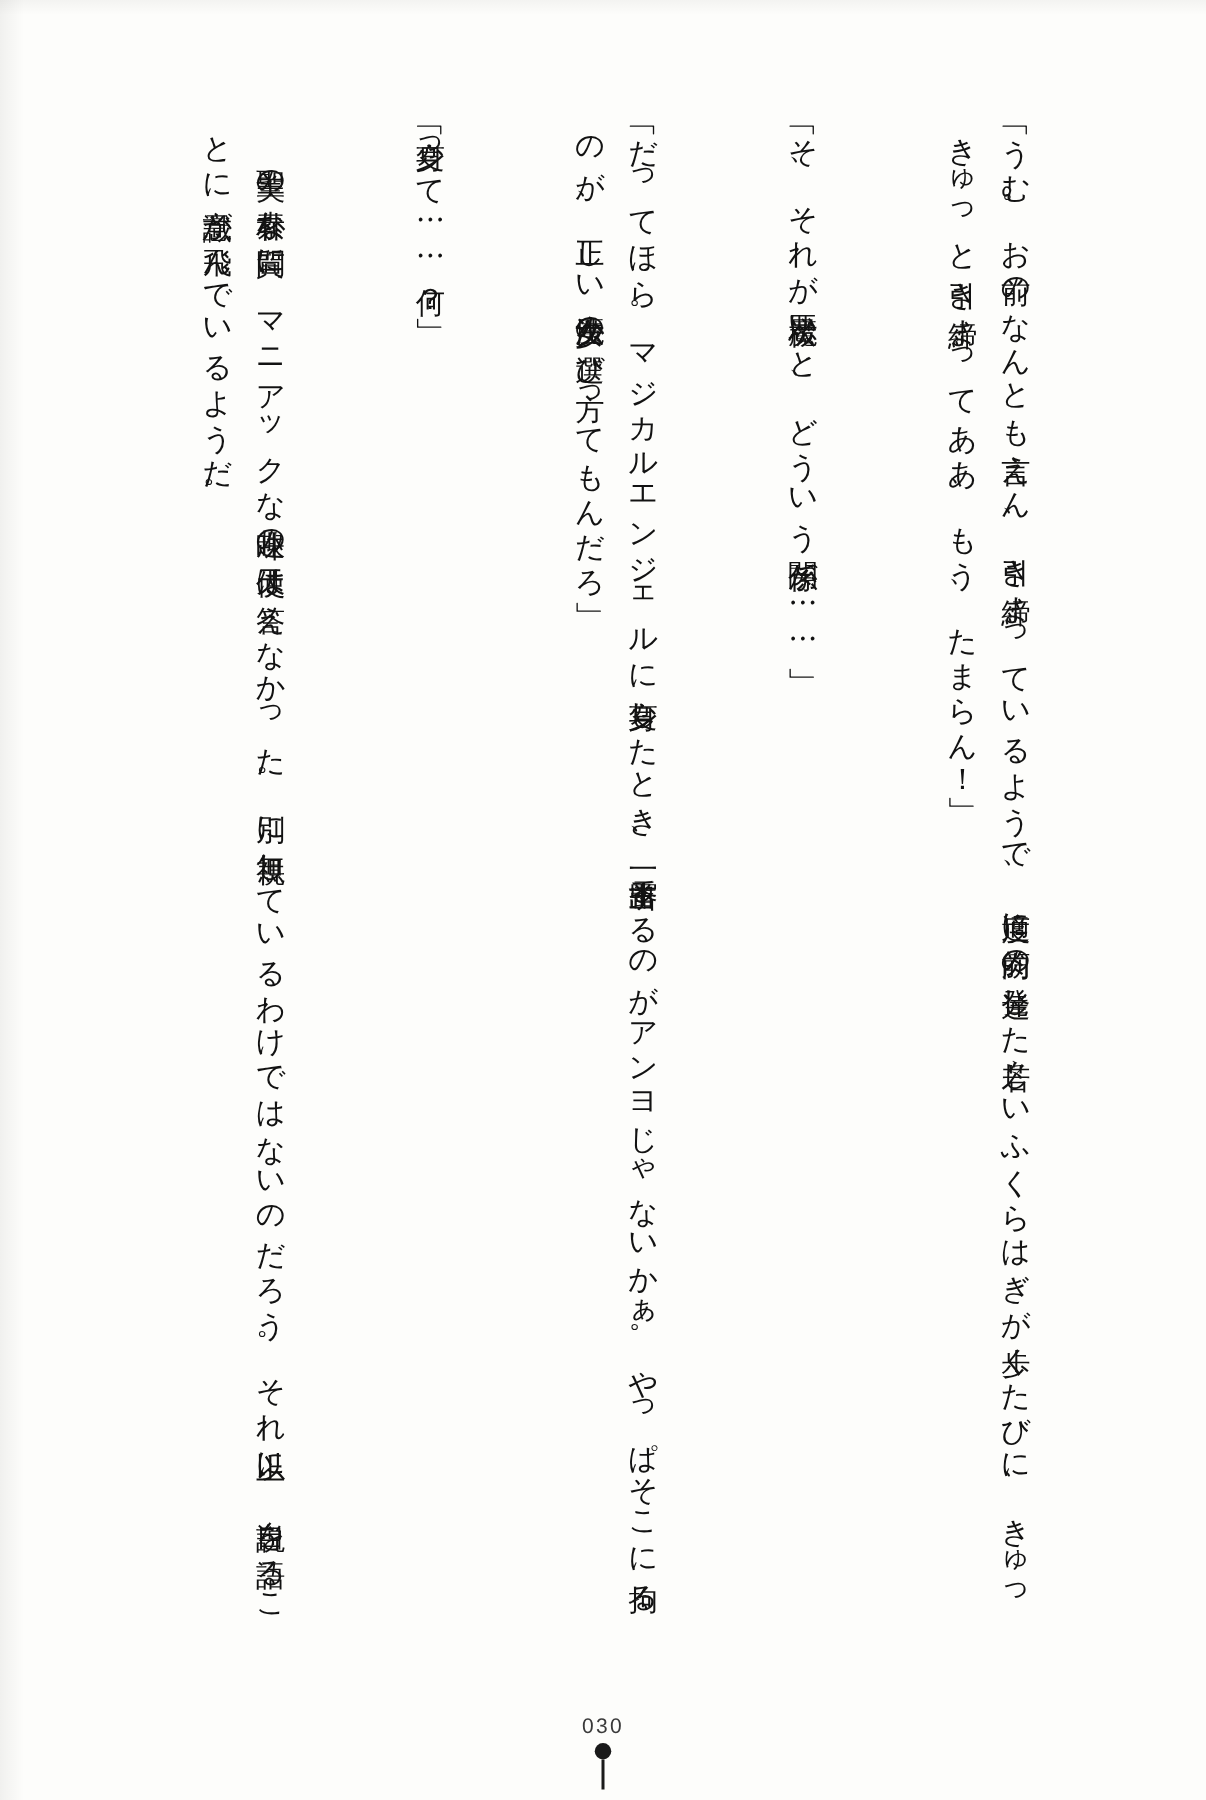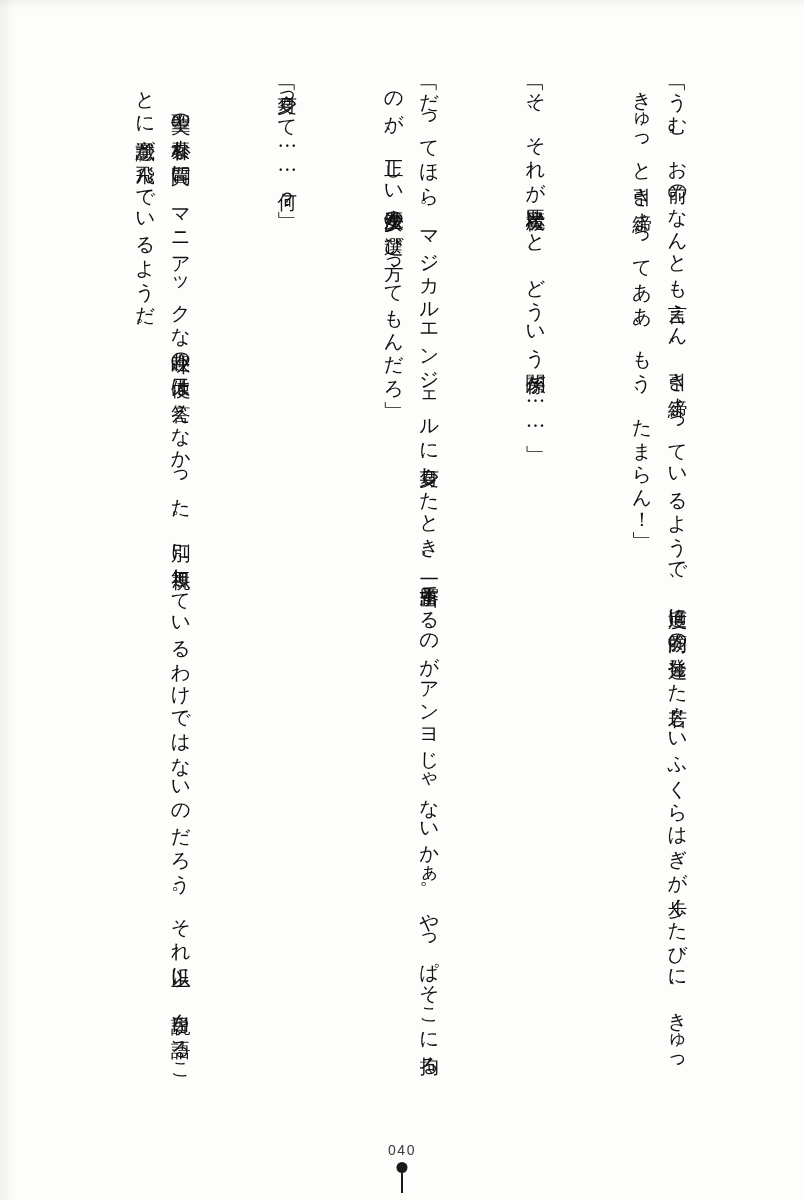--- a/index.html
+++ b/index.html
@@ -115,20 +115,20 @@
     <p>「だってほら。マジカルエンジェルに変身したとき、一番露出するのがアンヨじゃないかぁ。やっぱそこに拘るのが、正しい魔法少女の選び方ってもんだろ」</p>
     <p>「変身って……何？」</p>
     <p class="indent">聖美の素朴な質問に、マニアックな趣味の天使は答えなかった。別に無視しているわけではないのだろう。それ以上に、自説を語ることに意識が飛んでいるようだ。</p>
     
     
     
     
     
   </div>
 
-  <div class="page-number">040</div>
+  <div class="page-number">030</div>
 
   <div class="footer-mark">
     <div class="footer-dot"></div>
     <div class="footer-rule"></div>
   </div>
 
 </div>
 
 </body></html>

